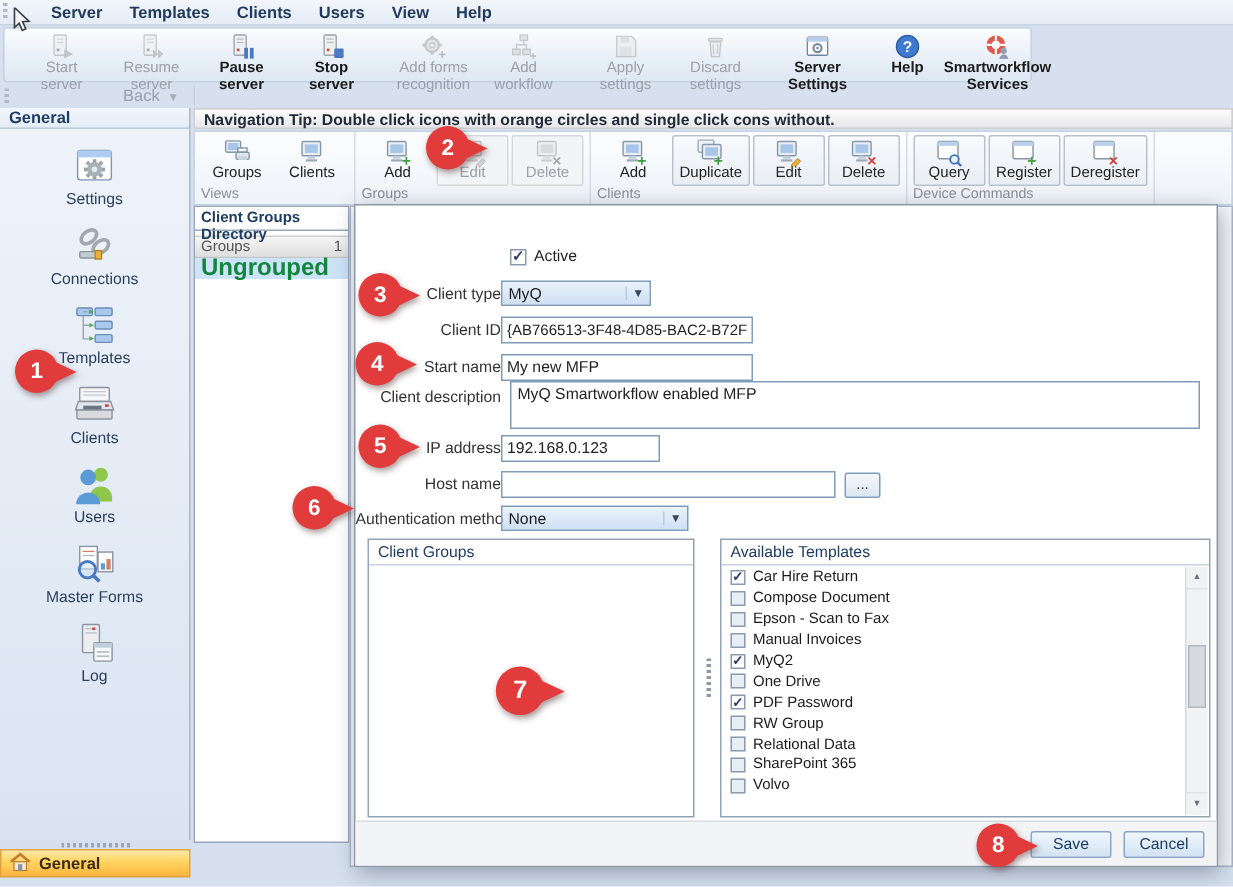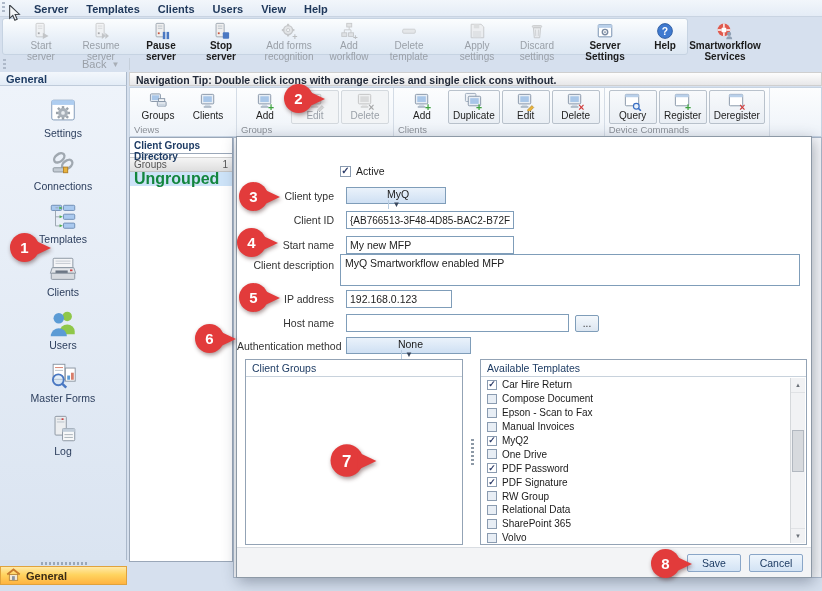--- a/index.html
+++ b/index.html
@@ -96,21 +96,21 @@
   #dlg-title{height:22px;display:flex;align-items:center;border-bottom:1px solid #eee;}
   #dlg-title .dlogo{margin:0 5px 0 6px;display:flex;}
   #dlg-title .dtext{font-size:11px;color:#1a1a1a;flex:1;}
   .winbtn{width:30px;height:20px;display:flex;align-items:center;justify-content:center;color:#444;font-size:11px;}
   .winbtn .mini{width:9px;height:1.5px;background:#444;display:block;}
   .winbtn .maxi{width:8px;height:8px;border:1.3px solid #444;display:block;}
   .winbtn .clsx{font-size:12px;line-height:1;}
 
   .frow{position:absolute;left:0;display:flex;align-items:center;}
   .flabel{width:97px;text-align:right;font-size:10.5px;color:#333;flex:none;white-space:nowrap;}
-  .fctl{margin-left:12px;flex-direction:column;}
+  .fctl{margin-left:0;}
   .tinput{height:14px;border:1px solid #7f9db9;font-family:"Liberation Sans",sans-serif;
     font-size:10px;padding:1px 3px;color:#222;box-sizing:content-box;background:#fff;}
   .sel{height:17px;border:1px solid #7f9db9;background:linear-gradient(#eaf2fb,#cfe0f3);
     display:flex;align-items:center;box-sizing:border-box;}
   .sel .stext{flex:1;font-size:10.5px;color:#1a1a1a;padding-left:4px;}
   .sel .sarrow{width:15px;text-align:center;font-size:8px;color:#39475c;border-left:1px solid #b8cce0;}
   .cb{width:11px;height:11px;border:1px solid #8a9bb0;background:#e8eef5;display:inline-flex;
     align-items:center;justify-content:center;font-size:10px;font-weight:700;color:#2b3a67;flex:none;box-sizing:border-box;}
   .cb.checked{background:#fff;}
   .cb.checked::after{content:"✓";margin-top:-1px;}
@@ -247,28 +247,20 @@
         <span class="ticn">
           <svg width="18" height="18" viewBox="0 0 20 20" xmlns="http://www.w3.org/2000/svg">
             <rect x="7.5" y="1.5" width="5.5" height="4" fill="#cdd5dd" stroke="#9aa4ae"></rect>
             <rect x="2" y="12" width="5.5" height="4" fill="#cdd5dd" stroke="#9aa4ae"></rect>
             <rect x="9.5" y="12" width="5.5" height="4" fill="#cdd5dd" stroke="#9aa4ae"></rect>
             <path d="M10.2 5.5 v3.2 M10.2 8.7 h-5.4 v3.3 M10.2 8.7 h2 v3.3" stroke="#9aa4ae" fill="none"></path>
             <text x="14.5" y="19.8" font-size="9" font-weight="bold" fill="#8a949e">+</text>
           </svg>
         </span>
         <span class="tlbl">Add workflow</span>
-      </div>
-      <div class="tbtn disabled">
-        <span class="ticn">
-          <svg width="18" height="18" viewBox="0 0 20 20" xmlns="http://www.w3.org/2000/svg">
-            <rect x="3" y="8" width="14" height="4.5" rx="1.2" fill="#d9dde1" stroke="#a7adb4"></rect>
-          </svg>
-        </span>
-        <span class="tlbl">Delete template</span>
       </div>
       <span class="tb-sep"></span>
       <div class="tbtn disabled">
         <span class="ticn">
           <svg width="18" height="18" viewBox="0 0 20 20" xmlns="http://www.w3.org/2000/svg">
             <path d="M3.5 2.5 h11 l3 3 v12 h-14z" fill="#e6e9ec" stroke="#9aa4ae"></path>
             <rect x="6.5" y="2.5" width="6" height="4.5" fill="#c3cad1"></rect>
             <rect x="5.5" y="10" width="9" height="7" fill="#cfd6dd"></rect>
           </svg>
         </span>
@@ -707,24 +699,20 @@
           </div>
           <div class="tplrow">
             <span class="cb"></span>
             <span>One Drive</span>
           </div>
           <div class="tplrow">
             <span class="cb checked"></span>
             <span>PDF Password</span>
           </div>
           <div class="tplrow">
-            <span class="cb checked"></span>
-            <span>PDF Signature</span>
-          </div>
-          <div class="tplrow">
             <span class="cb"></span>
             <span>RW Group</span>
           </div>
           <div class="tplrow">
             <span class="cb"></span>
             <span>Relational Data</span>
           </div>
           <div class="tplrow">
             <span class="cb"></span>
             <span>SharePoint 365</span>

